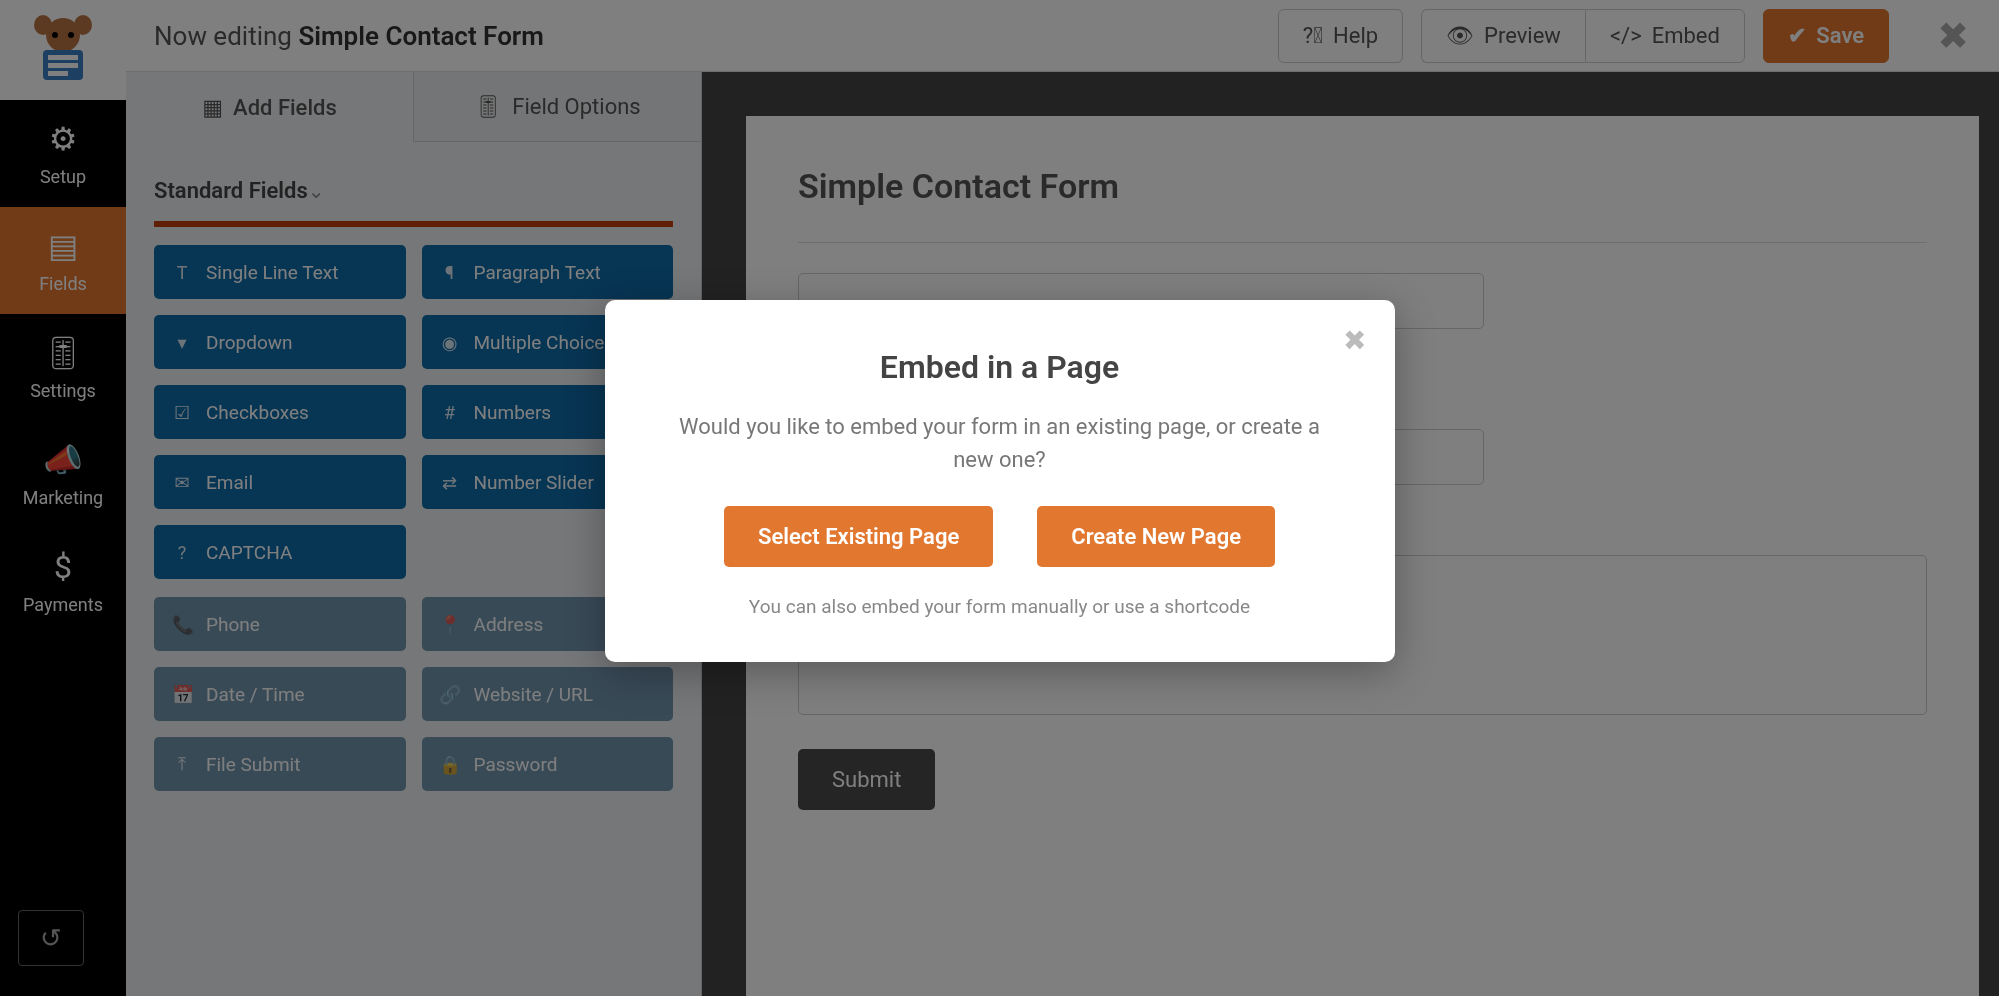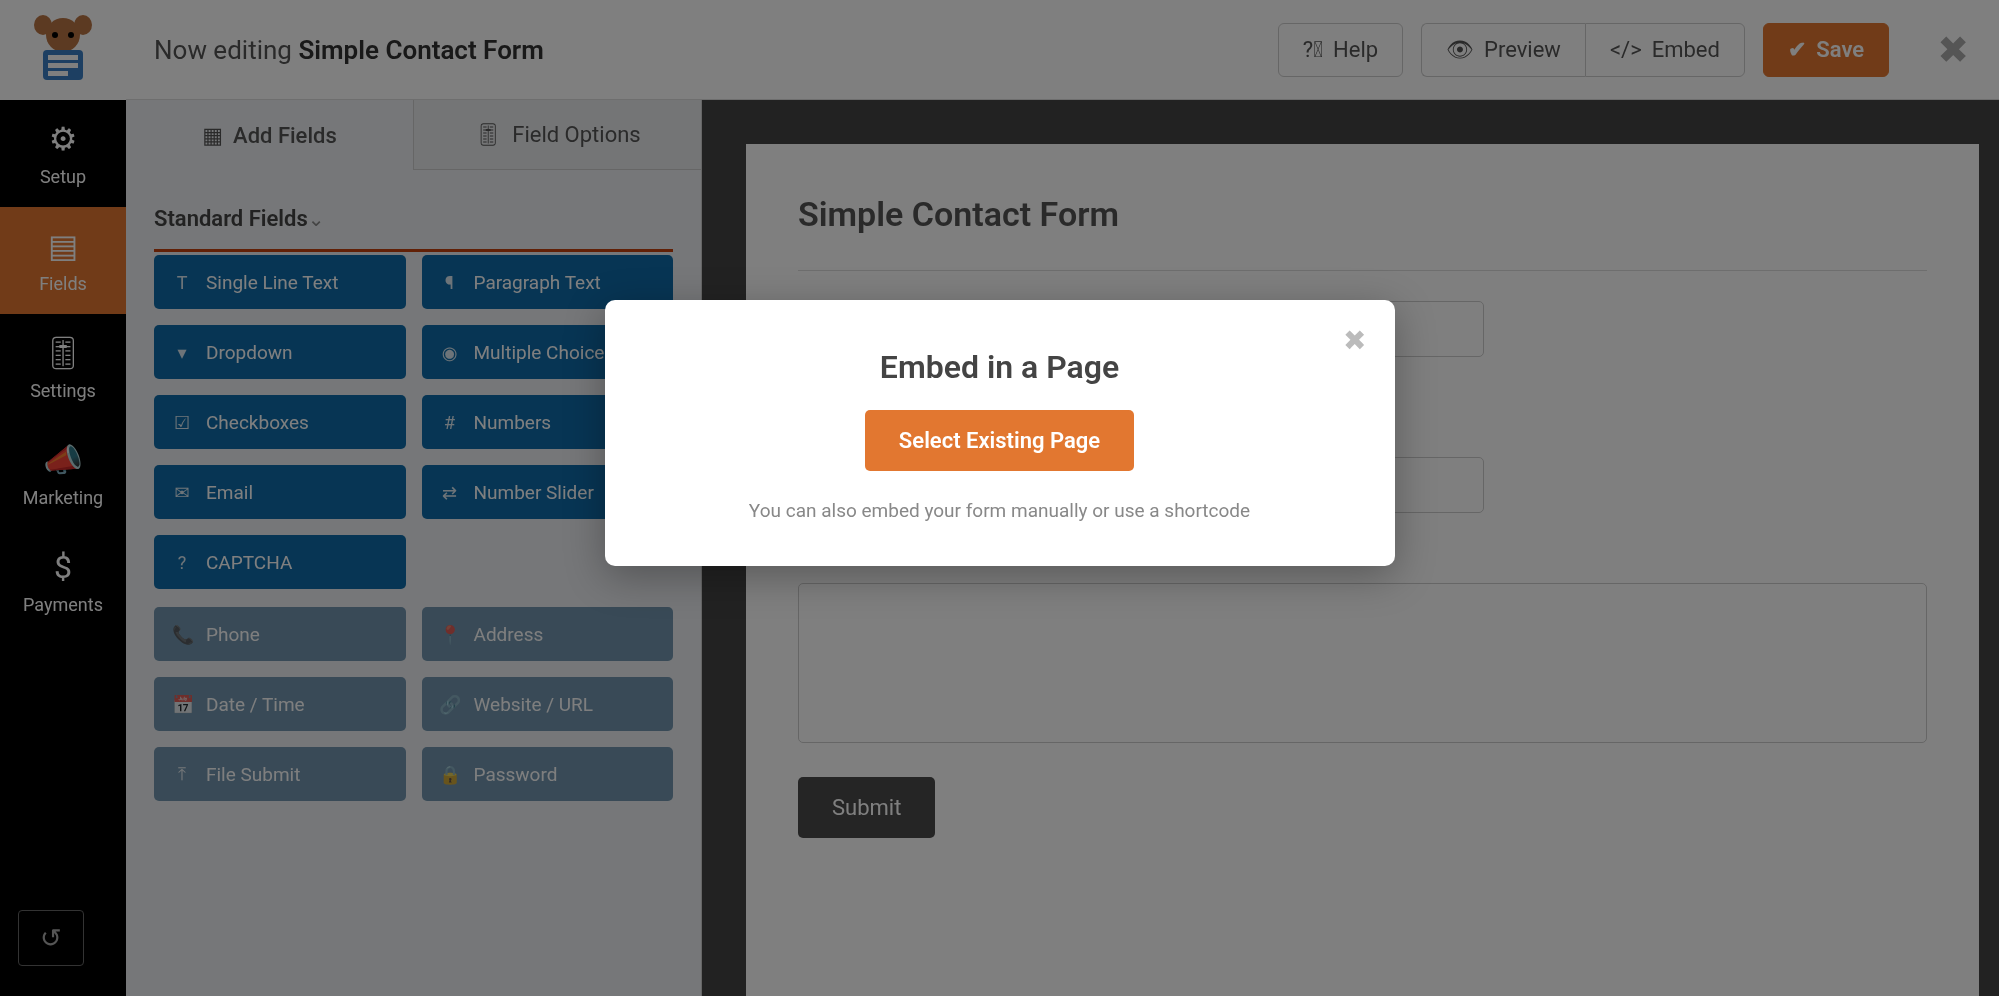--- a/index.html
+++ b/index.html
@@ -11,41 +11,41 @@
 .nav-sidebar { width: 126px; background: #000; display: flex; flex-direction: column; }
 .logo { width: 126px; height: 100px; background: #fff; display: flex; align-items: center; justify-content: center; }
 .logo-img { width: 80px; height: 70px; position: relative; }
 .nav-item { color: #fff; text-align: center; padding: 20px 0; font-size: 18px; cursor: pointer; }
 .nav-item.active { background: #e27730; }
 .nav-item .icon { font-size: 32px; display: block; margin-bottom: 8px; }
 .restore-btn { width: 66px; height: 56px; margin: auto 0 30px 18px; border: 1px solid #666; border-radius: 4px; display: flex; align-items: center; justify-content: center; color: #aaa; font-size: 26px; cursor: pointer; }
 
 
 .main-area { flex: 1; display: flex; flex-direction: column; }
-.header { height: 100px; background: #fff; border-bottom: 1px solid #ddd; display: flex; align-items: center; padding: 0 30px 0 28px; }
+.header { height: 72px; background: #fff; border-bottom: 1px solid #ddd; display: flex; align-items: center; padding: 0 30px 0 28px; }
 .header-title { font-size: 26px; color: #555; }
 .header-title strong { color: #333; font-weight: 600; }
 .header-actions { margin-left: auto; display: flex; gap: 18px; align-items: center; }
 .btn { display: flex; align-items: center; gap: 10px; padding: 0 24px; height: 54px; border-radius: 6px; font-size: 22px; cursor: pointer; border: 1px solid #ccc; background: #fff; color: #555; }
 .btn-group { display: flex; }
 .btn-group .btn:first-child { border-radius: 6px 0 0 6px; border-right: none; }
 .btn-group .btn:last-child { border-radius: 0 6px 6px 0; }
 .btn-orange { background: #e27730; color: #fff; border-color: #e27730; font-weight: 600; }
 .close-btn { margin-left: 30px; font-size: 38px; color: #aaa; cursor: pointer; }
 
 
 .content-row { flex: 1; display: flex; }
 
 
 .fields-panel { width: 576px; background: #eceff2; border-right: 1px solid #ccc; display: flex; flex-direction: column; }
 .tabs { display: flex; height: 70px; }
 .tab { flex: 1; display: flex; align-items: center; justify-content: center; gap: 10px; font-size: 22px; color: #555; cursor: pointer; background: #e8eaec; border-bottom: 1px solid #ccc; }
 .tab.active { background: #eceff2; border-bottom: none; border-right: 1px solid #ccc; font-weight: 500; }
 .fields-list { padding: 18px 28px; overflow-y: auto; }
-.section-header { display: flex; align-items: center; padding: 18px 0; border-bottom: 3px solid #c2410c; margin-bottom: 3px; }
+.section-header { display: flex; align-items: center; padding: 18px 0; border-bottom: 6px solid #c2410c; margin-bottom: 18px; }
 .section-header h3 { font-size: 22px; font-weight: 600; color: #444; }
 .section-header .chevron { font-size: 20px; color: #888; }
 .fields-grid { display: grid; grid-template-columns: 1fr 1fr; gap: 16px; margin-bottom: 18px; }
 .field-btn { height: 54px; border-radius: 5px; background: #0f6ba8; color: #fff; border: none; display: flex; align-items: center; gap: 14px; padding: 0 18px; font-size: 19px; cursor: pointer; text-align: left; }
 .field-btn.disabled { background: #658ca8; opacity: 0.9; }
 .field-btn .ficon { font-size: 18px; width: 20px; text-align: center; opacity: 0.85; }
 
 
 .canvas-wrap { flex: 1; background: #444; padding: 44px 20px 0 44px; }
 .canvas { background: #fff; min-height: 100%; padding: 50px 52px; }
@@ -247,20 +247,22 @@
     </div>
   </div>
 </div>
 
 <div class="overlay">
   <div class="modal">
     <div class="modal-close">
       <span>✖</span>
     </div>
     <h2>Embed in a Page</h2>
+    <p class="sub">Would you like to embed your form in an existing page, or create a new one?</p>
     <div class="modal-actions">
       <button class="modal-btn">Select Existing Page</button>
+      <button class="modal-btn">Create New Page</button>
     </div>
     <p class="modal-foot">
       <span>You can also </span><a>embed your form manually</a><span> or </span><a>use a shortcode</a>
     </p>
   </div>
 </div>
 
 </body></html>

